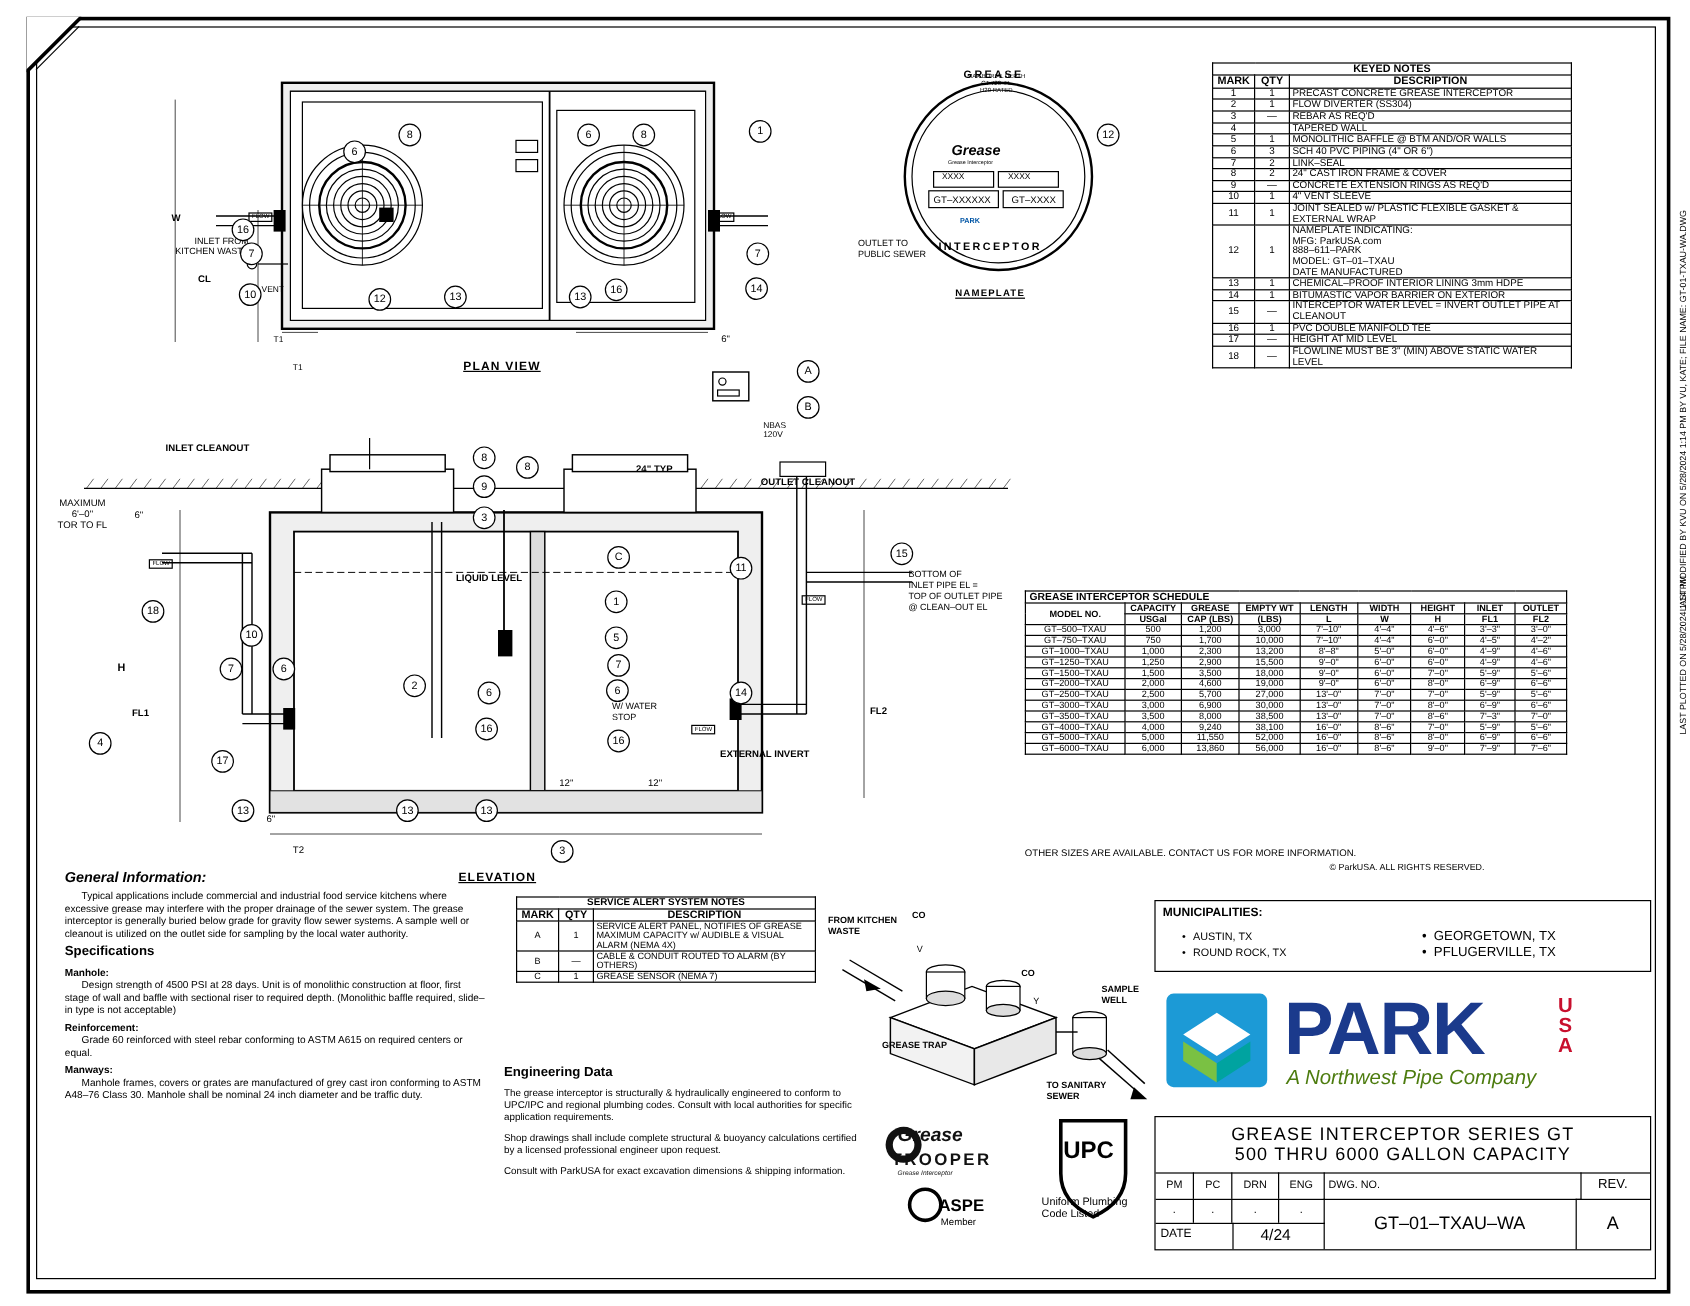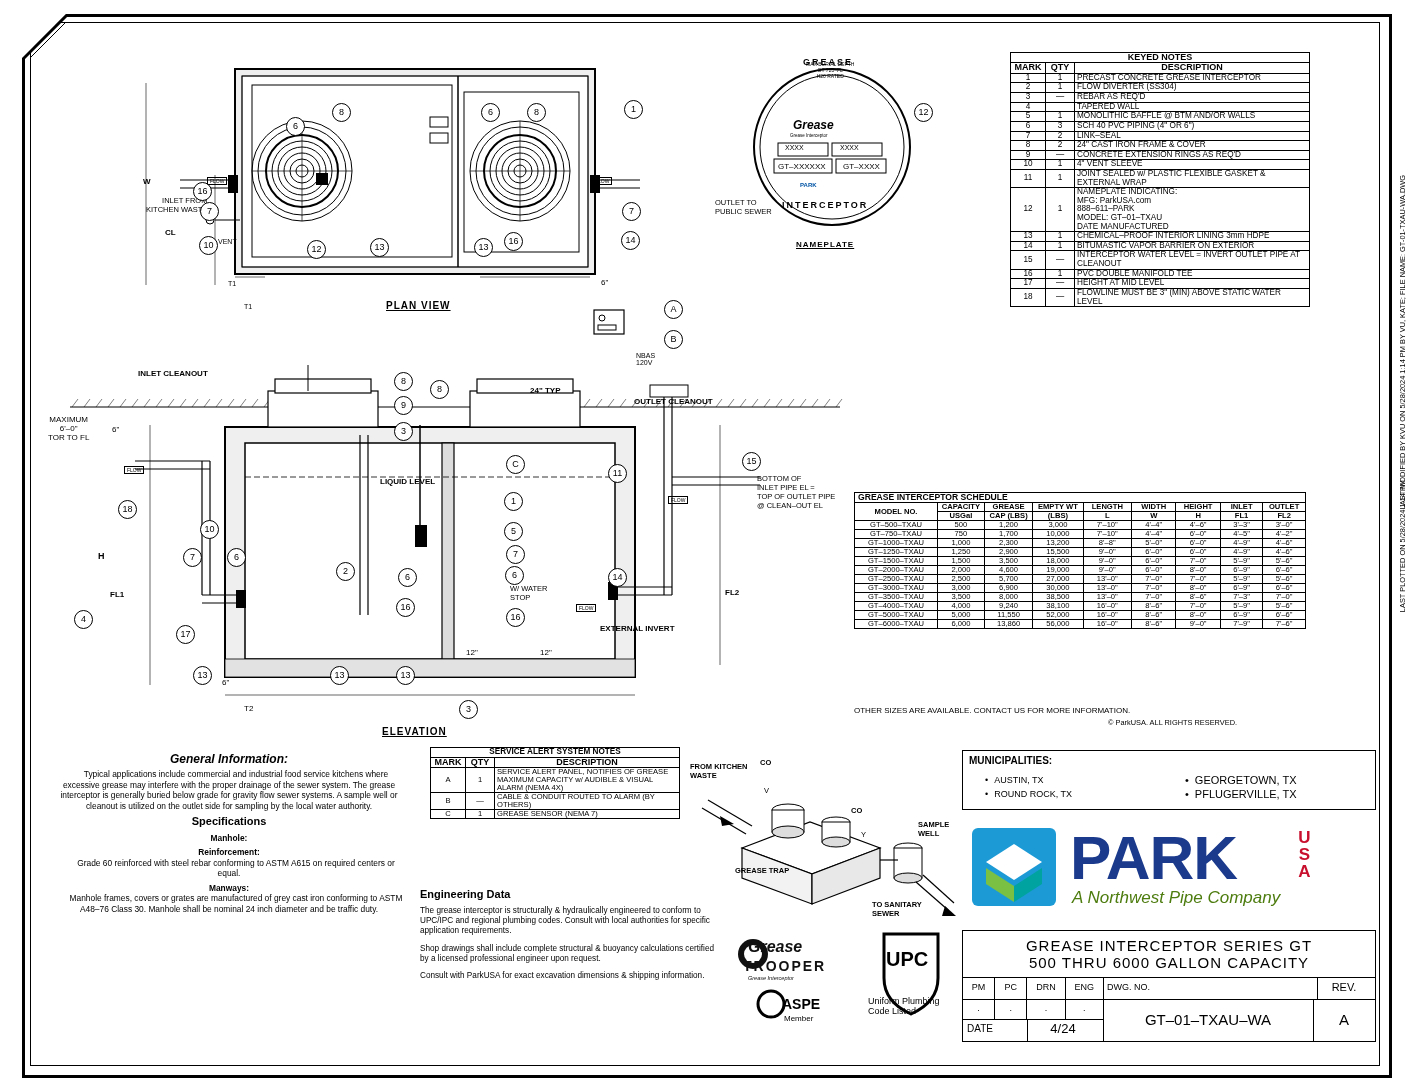--- a/index.html
+++ b/index.html
@@ -30,21 +30,21 @@
   #svc table{width:250px;}
   #svc td{font-size:7.6px;}
   #svc .hdr{font-weight:bold;text-align:center;font-size:8.2px;}
   
   #muni{left:962px;top:750px;width:412px;height:58px;border:1px solid #000;}
   #muni .m-title{position:absolute;left:6px;top:4px;font-size:10px;font-weight:bold;}
   #muni .col1{position:absolute;left:22px;top:22px;font-size:9px;line-height:14px;}
   #muni .col2{position:absolute;left:222px;top:22px;font-size:11px;line-height:14px;}
   .bullet:before{content:"\2022";margin-right:6px;}
   
-  #gen{left:54px;top:752px;width:350px;font-size:8.4px;line-height:1.25;text-align:center;}
+  #gen{left:54px;top:724px;width:350px;font-size:8.4px;line-height:1.25;}
   #gen h3{font-size:12px;margin:0 0 2px 0;font-weight:bold;font-style:italic;}
   #gen .sub{font-weight:bold;margin-top:4px;}
   #gen p{margin:0 0 3px 0;text-indent:14px;}
   
   #eng{left:420px;top:888px;width:300px;font-size:8.2px;line-height:1.25;}
   #eng h3{font-size:11px;margin:0 0 4px 0;font-weight:bold;}
   #eng p{margin:0 0 7px 0;}
   
   #titleblk{left:962px;top:930px;width:412px;height:110px;border:1px solid #000;}
   #tb-name{position:absolute;left:0;top:0;width:412px;height:46px;border-bottom:1px solid #000;display:flex;flex-direction:column;align-items:center;justify-content:center;}
@@ -601,20 +601,21 @@
           </tr>
     </tbody>
       </table>
   </div>
 
   <div class="abs" id="gen">
     <h3>General Information:</h3>
     <p>Typical applications include commercial and industrial food service kitchens where excessive grease may interfere with the proper drainage of the sewer system. The grease interceptor is generally buried below grade for gravity flow sewer systems. A sample well or cleanout is utilized on the outlet side for sampling by the local water authority.</p>
     <div class="sub" style="font-size:11px;">Specifications</div>
     <div class="sub">Manhole:</div>
+    <p>Design strength of 4500 PSI at 28 days. Unit is of monolithic construction at floor, first stage of wall and baffle with sectional riser to required depth. (Monolithic baffle required, slide–in type is not acceptable)</p>
     <div class="sub">Reinforcement:</div>
     <p>Grade 60 reinforced with steel rebar conforming to ASTM A615 on required centers or equal.</p>
     <div class="sub">Manways:</div>
     <p>Manhole frames, covers or grates are manufactured of grey cast iron conforming to ASTM A48–76 Class 30. Manhole shall be nominal 24 inch diameter and be traffic duty.</p>
   </div>
 
   <div class="abs" id="eng">
     <h3>Engineering Data</h3>
     <p>The grease interceptor is structurally &amp; hydraulically engineered to conform to UPC/IPC and regional plumbing codes. Consult with local authorities for specific application requirements.</p>
     <p>Shop drawings shall include complete structural &amp; buoyancy calculations certified by a licensed professional engineer upon request.</p>

